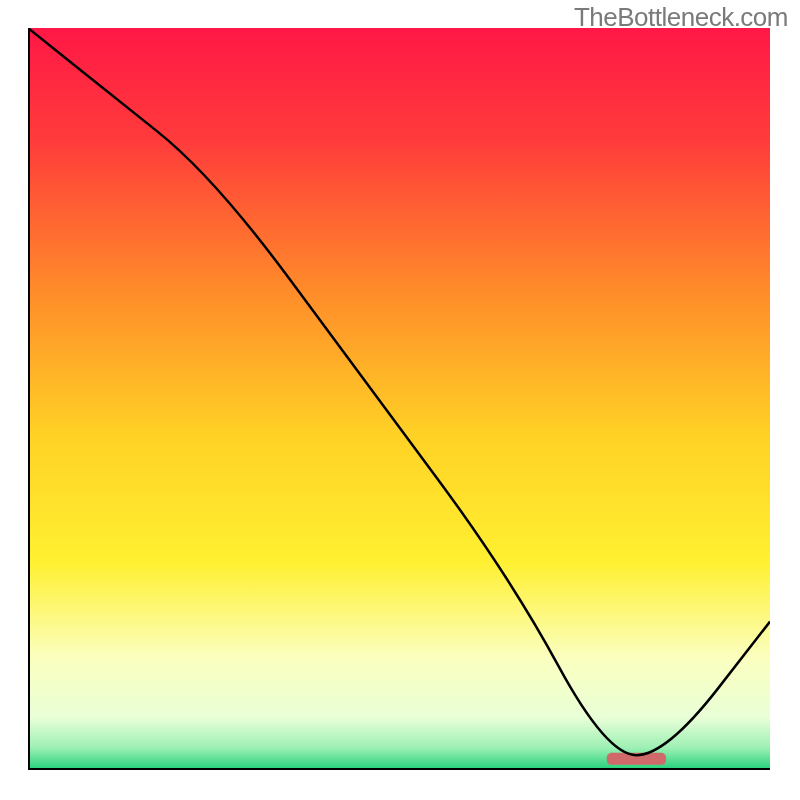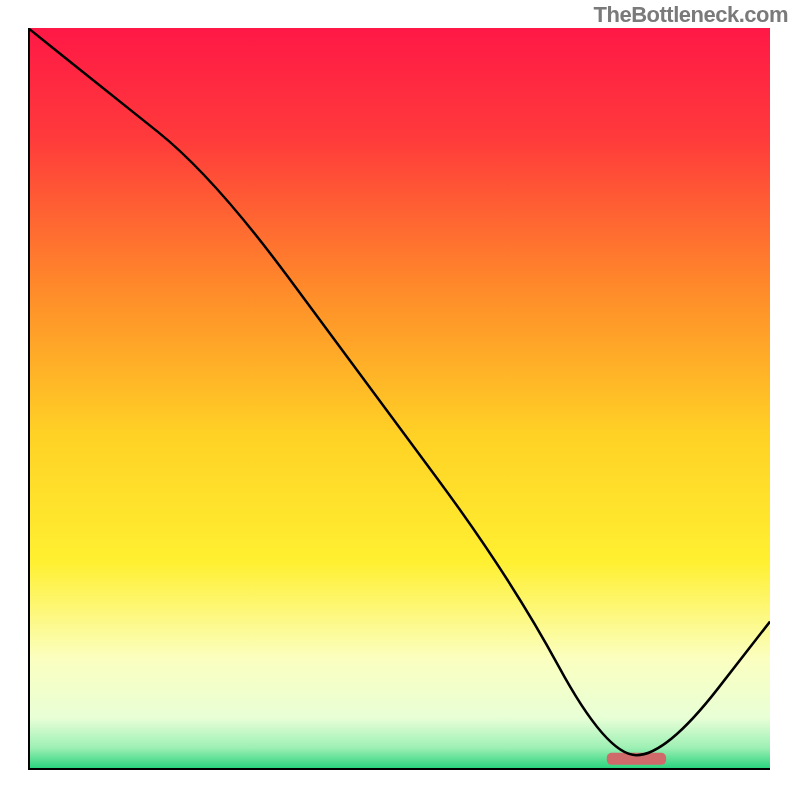--- a/index.html
+++ b/index.html
@@ -8,22 +8,22 @@
     width: 800px;
     height: 800px;
     background: #ffffff;
     position: relative;
     font-family: Arial, sans-serif;
   }
   .watermark {
     position: absolute;
     top: 2px;
     right: 12px;
-    font-size: 22px;
-    font-weight: bold;
+    font-size: 26px;
+    font-weight: normal;
     color: #7a7a7a;
     letter-spacing: -0.5px;
   }
   .plot-wrap {
     position: absolute;
     top: 28px;
     left: 28px;
     width: 742px;
     height: 742px;
   }

